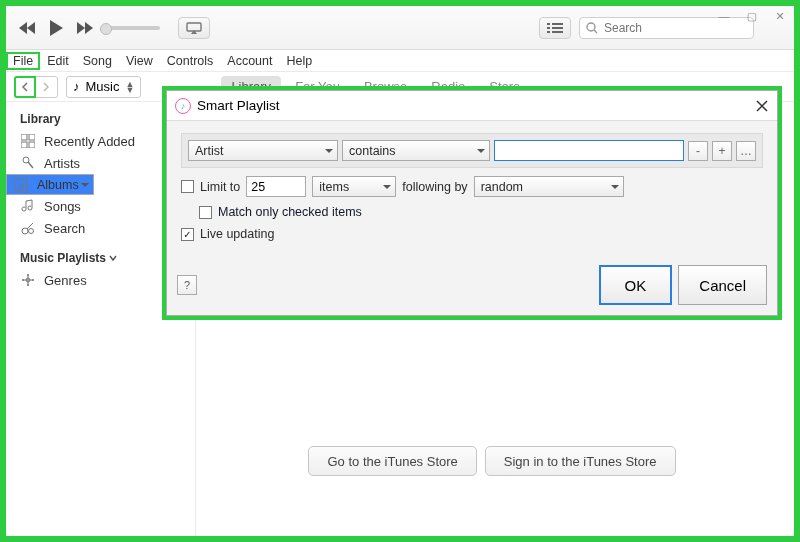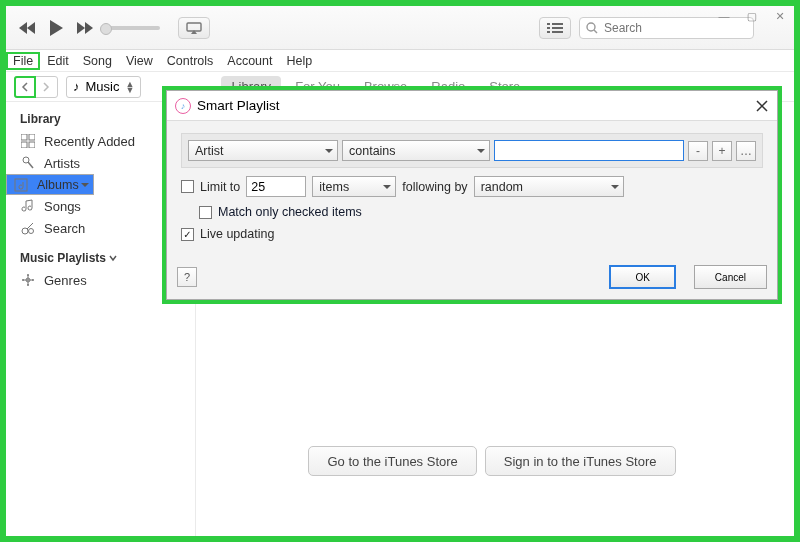--- a/index.html
+++ b/index.html
@@ -71,21 +71,21 @@
   .rule-row { background:#e9e9e9; padding:6px; display:flex; align-items:center; gap:4px; margin-bottom:8px; border:1px solid #d8d8d8; }
   .rule-row .sel.wide { width:150px; }
   .rule-row .sel.mid { width:148px; }
   .rule-row .txt { flex:1; height:21px; border:1px solid #2a7de1; background:#fff; outline:none; padding:0 4px; font-size:12.5px; }
   .sq { width:20px; height:20px; border:1px solid #aaa; background:linear-gradient(#fff,#eee); display:flex; align-items:center; justify-content:center; font-size:12px; color:#666; }
   .num { width:60px; height:21px; border:1px solid #a9a9a9; background:#fff; padding:0 4px; font-size:12.5px; }
   .indent { margin-left:18px; color:#0f172a; }
   .dlg-foot { display:flex; align-items:center; padding:6px 10px 10px; }
   .help { width:20px; height:20px; border:1px solid #aaa; background:linear-gradient(#fff,#eee); display:flex; align-items:center; justify-content:center; font-size:11px; color:#555; }
   .spacer { flex:1; }
-  .btn { height:24px; padding:0 20px; border:1px solid #a5a5a5; background:linear-gradient(#fff,#eaeaea); font-size:10px; display:flex; align-items:center; margin-left:18px; }
+  .btn { height:40px; padding:0 20px; border:1px solid #a5a5a5; background:linear-gradient(#fff,#eaeaea); font-size:15px; display:flex; align-items:center; margin-left:6px; }
   .btn.primary { border:2px solid #2a7de1; padding:0 24px; }
 </style>
 </head>
 <body>
 
 <div class="screen">
  <div class="inner">
 
   <div class="winbtns">
     <div class="winbtn">—</div>

